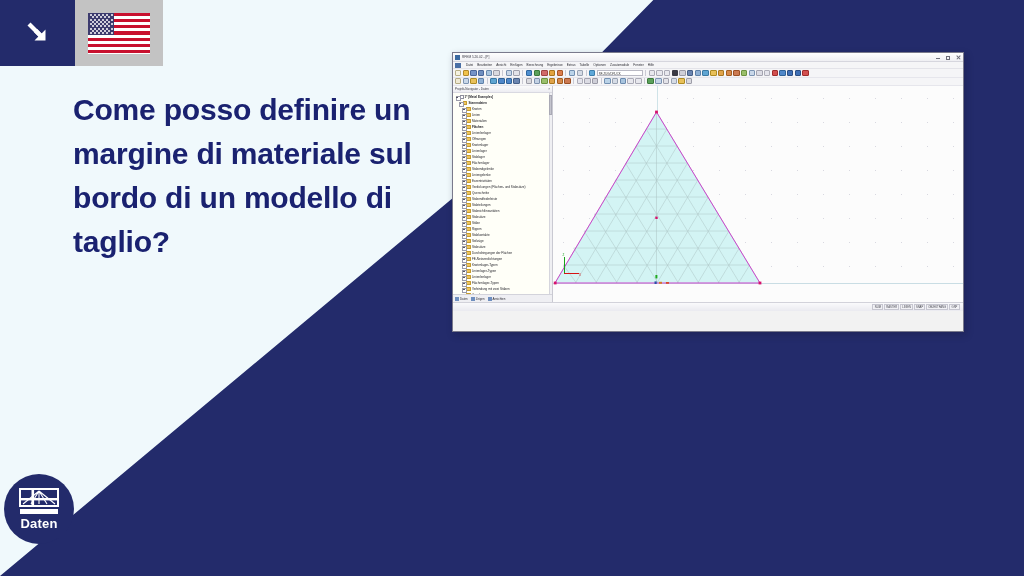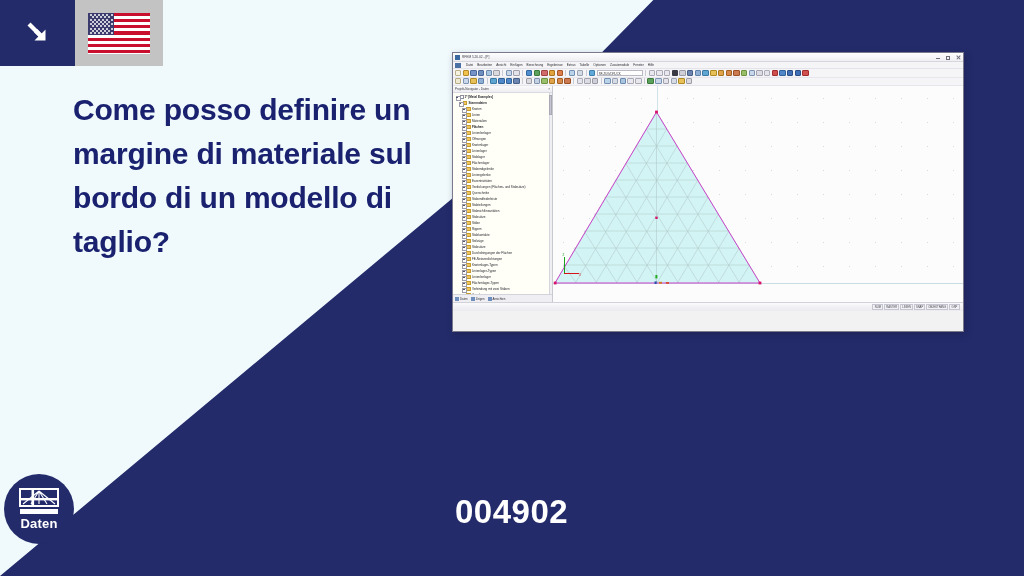--- a/index.html
+++ b/index.html
@@ -324,21 +324,20 @@
     <rect x="1" y="1" width="38" height="17" fill="none" stroke="#ffffff" stroke-width="2"></rect>
     <path d="M20 3 L4 16 M20 3 L12 16 M20 3 L20 16 M20 3 L28 16 M20 3 L36 16" stroke="#ffffff" stroke-width="1.1" fill="none"></path>
     <rect x="1" y="10" width="38" height="2.4" fill="#ffffff"></rect>
     <rect x="12.5" y="1" width="2.6" height="17" fill="#ffffff"></rect>
     <rect x="1" y="21" width="38" height="5" fill="#ffffff"></rect>
   </svg>
   <div id="logo-text">Daten</div>
 </div>
 
 <div id="faq-row">
-  <div id="faq-number">004902</div>
 </div>
 
 <div id="appwin">
 
   <div id="titlebar">
     <div class="tb-icon"></div>
     <div id="title-text">RFEM 5.26.02 - [P]</div>
     <div id="win-btns">
       <div class="wbtn">
         <i style="left:1px;bottom:1.5px;width:4px;height:0.8px;"></i>

